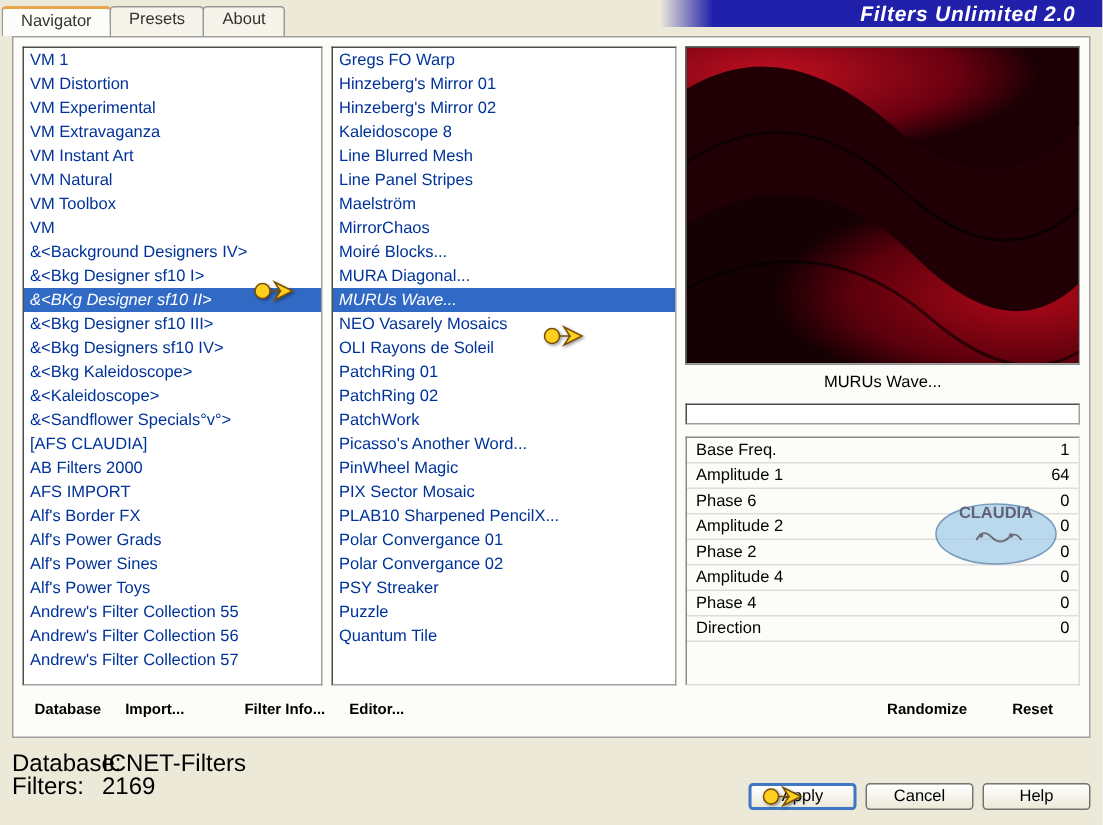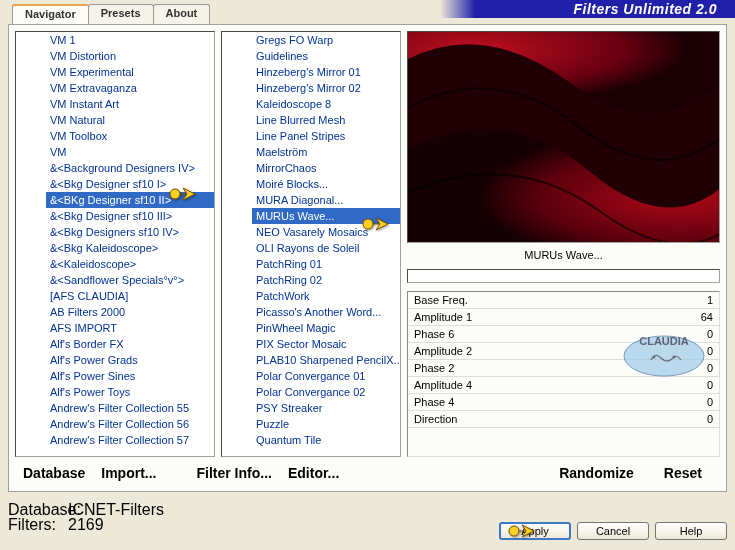--- a/index.html
+++ b/index.html
@@ -1,50 +1,50 @@
 <!DOCTYPE html>
 <html><head>
   <meta charset="utf-8">
   <style>
     * { box-sizing: border-box; margin: 0; padding: 0; font-family: Tahoma, Arial, sans-serif; }
     body { width: 735px; height: 550px; background: #ece9d8; overflow: hidden; position: relative; }
     
     .header-band { position: absolute; right: 0; top: 0; height: 18px; width: 295px; background: linear-gradient(to right, #ece9d8 0%, #2020aa 12%, #2020aa 100%); display: flex; align-items: center; justify-content: flex-end; padding-right: 18px; }
     .header-title { color: #fff; font-size: 14px; font-style: italic; font-weight: bold; letter-spacing: 0.5px; text-align: center; }
     
-    .tab-row { position: absolute; left: 12px; top: 4px; display: flex; gap: 0; font-weight: bold; }
+    .tab-row { position: absolute; left: 1px; top: 4px; display: flex; gap: 0; }
     .tab { background: #f5f3ea; border: 1px solid #999; border-bottom: none; border-radius: 3px 3px 0 0; padding: 2px 12px 3px 12px; font-size: 11px; color: #333; cursor: pointer; margin-right: -1px; }
     .tab.active { background: #fcfcf9; border-top: 2px solid #e8a54c; position: relative; z-index: 2; padding-bottom: 4px; }
     
     .main-panel { position: absolute; left: 8px; top: 24px; right: 8px; bottom: 58px; background: #fcfcf9; border: 1px solid #a0a0a0; padding: 6px; }
     
     .columns { display: flex; height: calc(100% - 28px); gap: 6px; }
     
     .listbox { background: #fff; border: 1px inset #a0a0a0; overflow-y: scroll; overflow-x: hidden; font-size: 11px; color: #003399; }
-    .listbox .item { padding: 1px 4px; white-space: nowrap; cursor: pointer; line-height: 14px; margin-left: 30px; }
-    .listbox .item.selected { background: #316ac5; color: #fff; }
+    .listbox .item { padding: 1px 4px; white-space: nowrap; cursor: pointer; line-height: 14px; }
+    .listbox .item.selected { background: #316ac5; color: #fff; font-style: italic; }
     
     .col-left { width: 200px; flex-shrink: 0; }
-    .col-mid { width: 180px; flex-shrink: 0; }
+    .col-mid { width: 230px; flex-shrink: 0; }
     .col-right { flex: 1; display: flex; flex-direction: column; gap: 4px; }
     
     .preview { width: 100%; height: 212px; border: 1px inset #a0a0a0; background: #000; }
     .preview svg { display: block; width: 100%; height: 100%; }
     .preview-label { text-align: center; font-size: 11px; padding: 2px 0 4px 0; }
     
     .progress { height: 14px; border: 1px inset #a0a0a0; background: #fff; margin-bottom: 4px; }
     
     .params { flex: 1; border: 1px inset #ddd; background: #fcfcf9; overflow: hidden; font-size: 11px; position: relative; }
     .param-row { display: flex; align-items: center; border-bottom: 1px solid #ddd; padding: 1px 6px; height: 17px; }
     .param-name { flex: 1; }
     .param-val { width: 30px; text-align: right; }
     
     .watermark { position: absolute; right: 10px; top: 30px; pointer-events: none; opacity: 0.7; }
     
-    .btn-row { height: 22px; margin-top: 5px; display: flex; align-items: center; font-size: 14px; }
+    .btn-row { height: 22px; margin-top: 5px; display: flex; align-items: center; font-size: 10px; }
     .linkbtn { margin: 0 8px; cursor: pointer; color: #000; }
     .linkbtn.bold { font-weight: bold; }
     .spacer { flex: 1; }
     
     .footer { position: absolute; left: 8px; right: 8px; bottom: 6px; height: 46px; display: flex; }
     .footer-info { font-size: 16px; line-height: 15px; padding-top: 4px; }
     .footer-info .lbl { display: inline-block; width: 60px; }
     .footer-btns { margin-left: auto; display: flex; gap: 6px; align-items: flex-end; padding-bottom: 4px; }
     .btn { background: linear-gradient(to bottom, #fff, #ece9d8); border: 1px solid #757472; border-radius: 3px; padding: 2px 0; font-size: 11px; width: 72px; cursor: pointer; }
     .btn.default { border: 2px solid #3e77c3; padding: 1px 0; }
@@ -95,21 +95,20 @@
         <div class="item">Alf's Border FX</div>
         <div class="item">Alf's Power Grads</div>
         <div class="item">Alf's Power Sines</div>
         <div class="item">Alf's Power Toys</div>
         <div class="item">Andrew's Filter Collection 55</div>
         <div class="item">Andrew's Filter Collection 56</div>
         <div class="item">Andrew's Filter Collection 57</div>
       </div>
     <div class="listbox col-mid" id="mid-list">
         <div class="item">Gregs FO Warp</div>
-        <div class="item">Guidelines</div>
         <div class="item">Hinzeberg's Mirror 01</div>
         <div class="item">Hinzeberg's Mirror 02</div>
         <div class="item">Kaleidoscope 8</div>
         <div class="item">Line Blurred Mesh</div>
         <div class="item">Line Panel Stripes</div>
         <div class="item">Maelström</div>
         <div class="item">MirrorChaos</div>
         <div class="item">Moiré Blocks...</div>
         <div class="item">MURA Diagonal...</div>
         <div class="item selected">MURUs Wave...</div>

